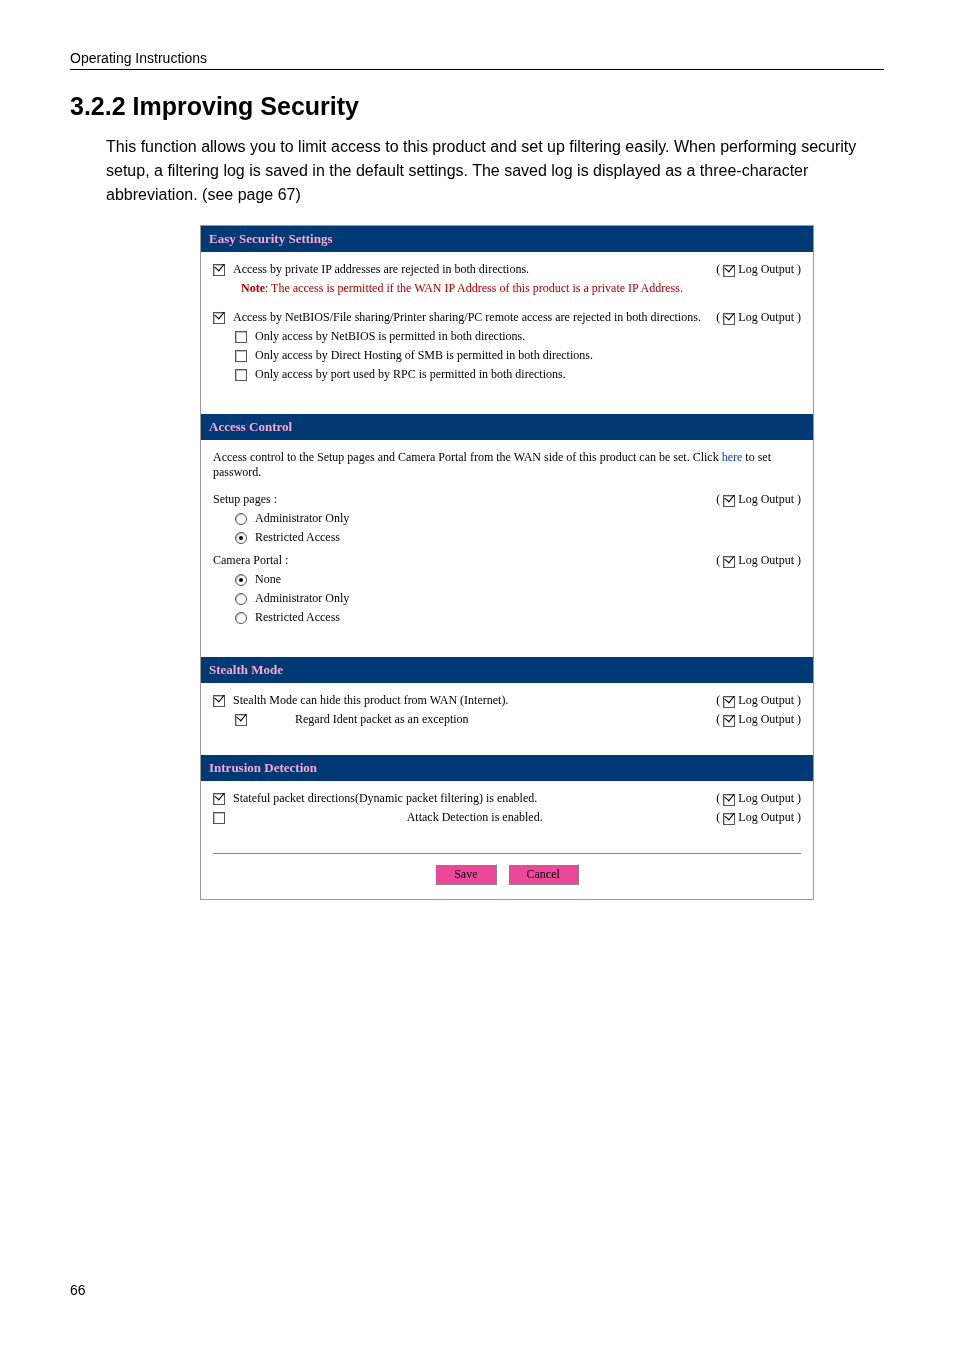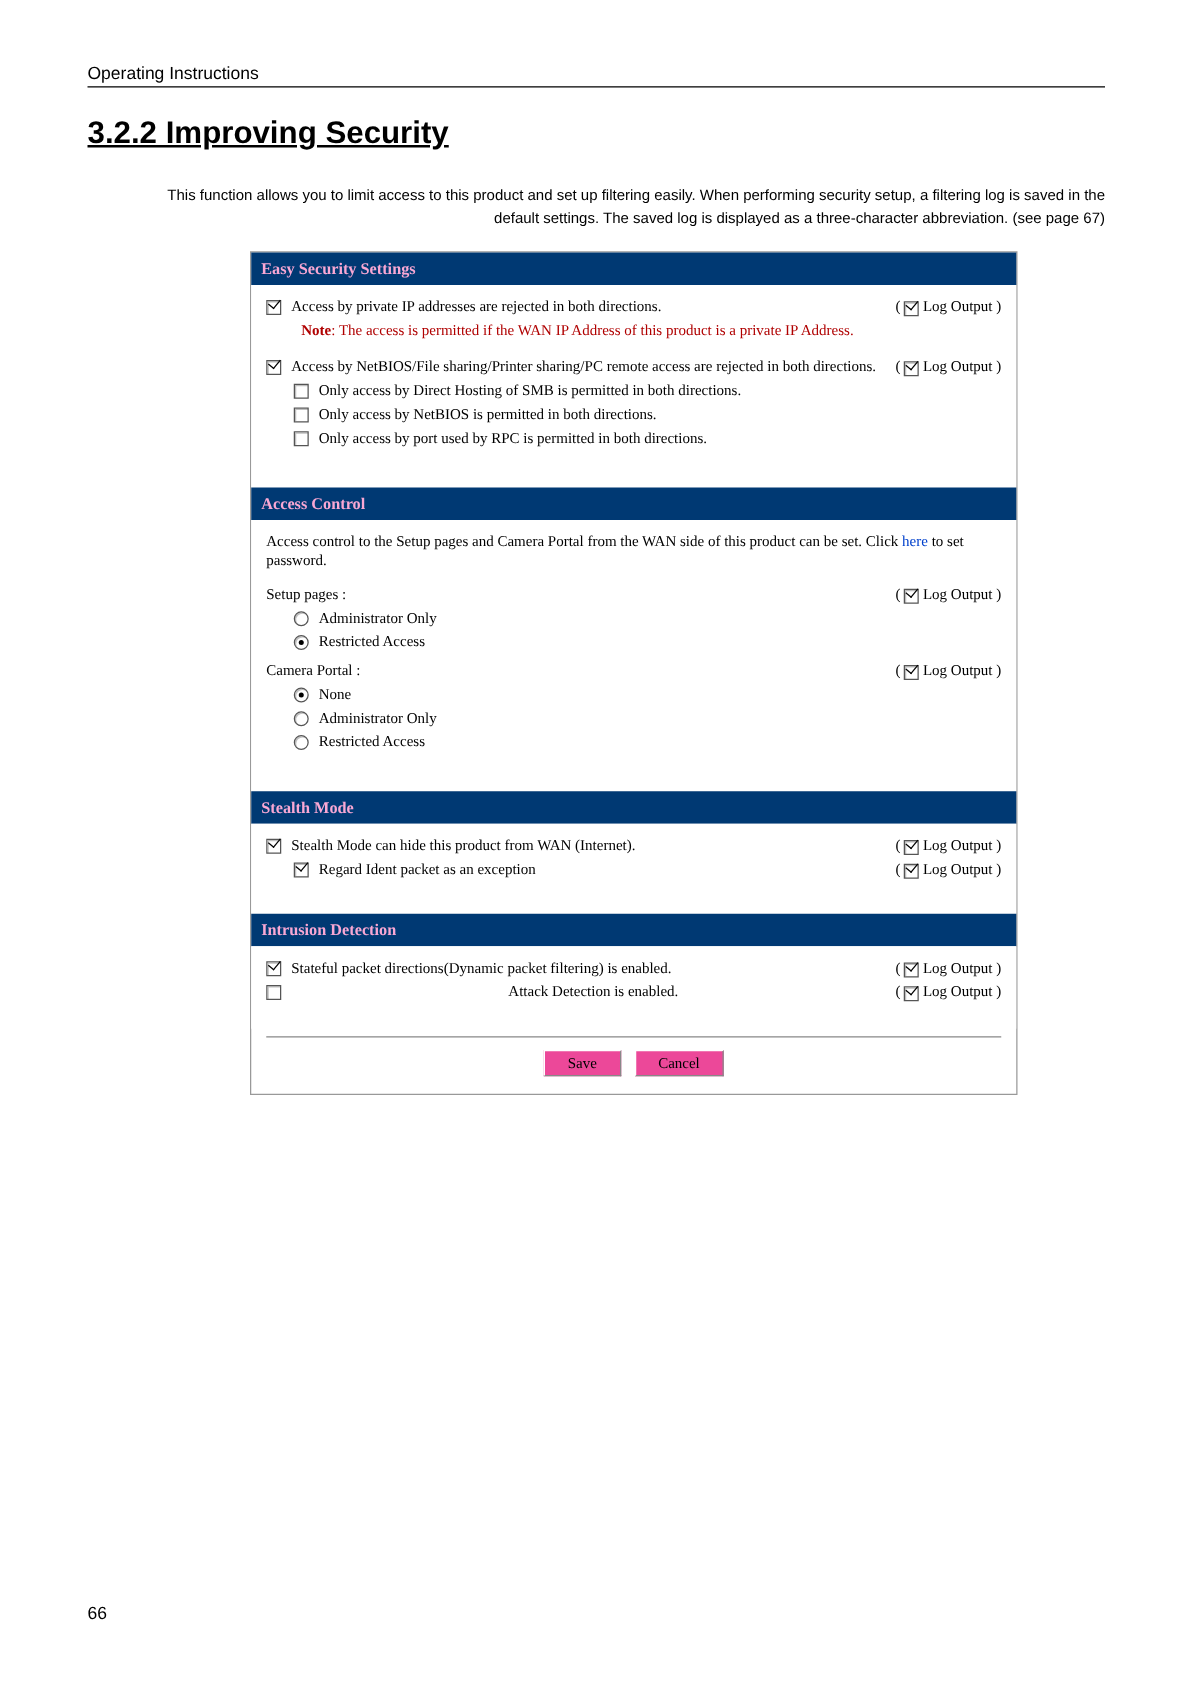--- a/index.html
+++ b/index.html
@@ -18,29 +18,27 @@
   }
   .running-head {
     font-size: 14px;
     border-bottom: 1px solid #000;
     padding-bottom: 3px;
     margin-bottom: 22px;
   }
   .sec-heading {
     font-size: 25px;
     font-weight: bold;
-    margin-bottom: 26px;
-    text-decoration: underline;
+    margin-bottom: 14px;
   }
   .intro {
-    font-size: 12px;
+    font-size: 16px;
     line-height: 1.5;
     margin-left: 36px;
     margin-bottom: 18px;
-    text-align: right;
   }
   .panel {
     margin-left: 130px;
     width: 614px;
     border: 1px solid #999;
     font-family: "Times New Roman", Times, serif;
     font-size: 12px;
     color: #000;
   }
   .panel-header {
@@ -159,25 +157,25 @@
       </div>
 
       <div class="row">
         <span class="cb checked"></span>
         <span class="lbl">Access by NetBIOS/File sharing/Printer sharing/PC remote access are rejected in both directions.</span>
         <span class="log">( <span class="cb checked"></span> <span>Log Output</span>)</span>
       </div>
 
       <div class="row indent1">
         <span class="cb"></span>
+        <span class="lbl">Only access by NetBIOS is permitted in both directions.</span>
+      </div>
+      <div class="row indent1">
+        <span class="cb"></span>
         <span class="lbl">Only access by Direct Hosting of SMB is permitted in both directions.</span>
-      </div>
-      <div class="row indent1">
-        <span class="cb"></span>
-        <span class="lbl">Only access by NetBIOS is permitted in both directions.</span>
       </div>
       <div class="row indent1" style="margin-bottom:18px;">
         <span class="cb"></span>
         <span class="lbl">Only access by port used by RPC is permitted in both directions.</span>
       </div>
     </div>
 
     <div class="panel-header">Access Control</div>
     <div class="panel-body">
       <div style="margin-bottom:12px;">
@@ -215,21 +213,21 @@
       </div>
     </div>
 
     <div class="panel-header">Stealth Mode</div>
     <div class="panel-body">
       <div class="row">
         <span class="cb checked"></span>
         <span class="lbl">Stealth Mode can hide this product from WAN (Internet).</span>
         <span class="log">( <span class="cb checked"></span> <span>Log Output</span>)</span>
       </div>
-      <div class="row indent1" style="margin-bottom:14px;">
+      <div class="row indent1" style="margin-bottom:14px;gap:40px;">
         <span class="cb checked"></span>
         <span class="lbl">Regard Ident packet as an exception</span>
         <span class="log">( <span class="cb checked"></span> <span>Log Output</span>)</span>
       </div>
     </div>
 
     <div class="panel-header">Intrusion Detection</div>
     <div class="panel-body" style="padding-bottom:4px;">
       <div class="row">
         <span class="cb checked"></span>

